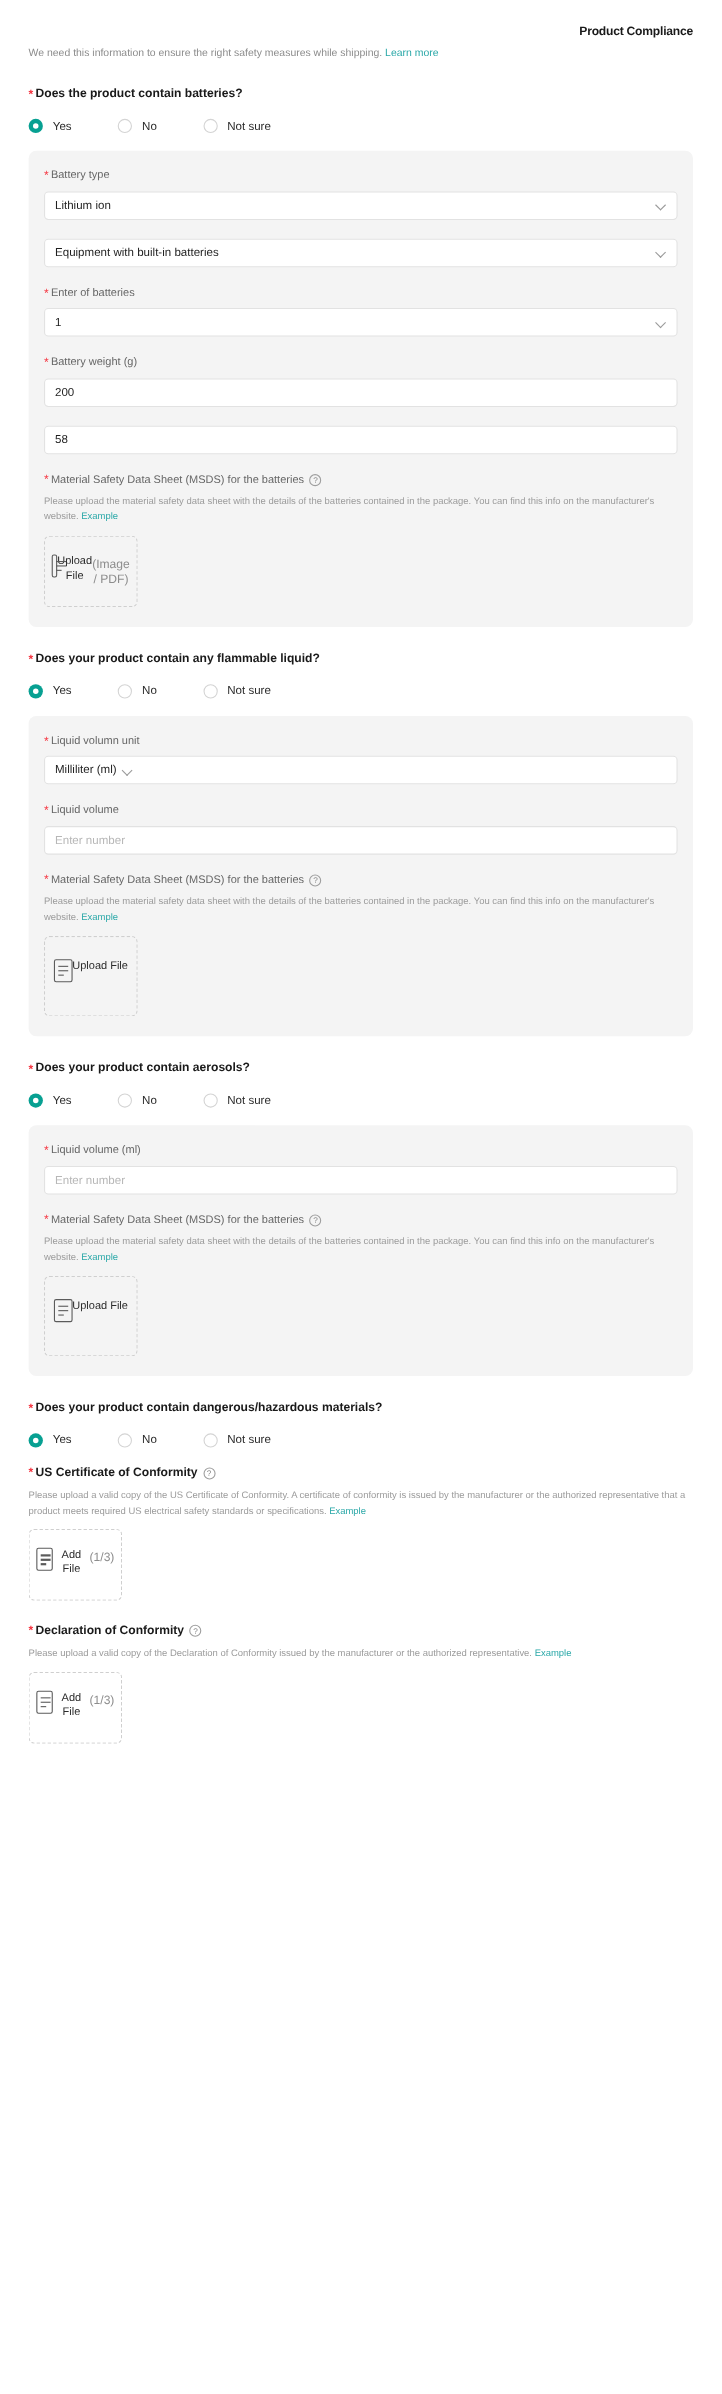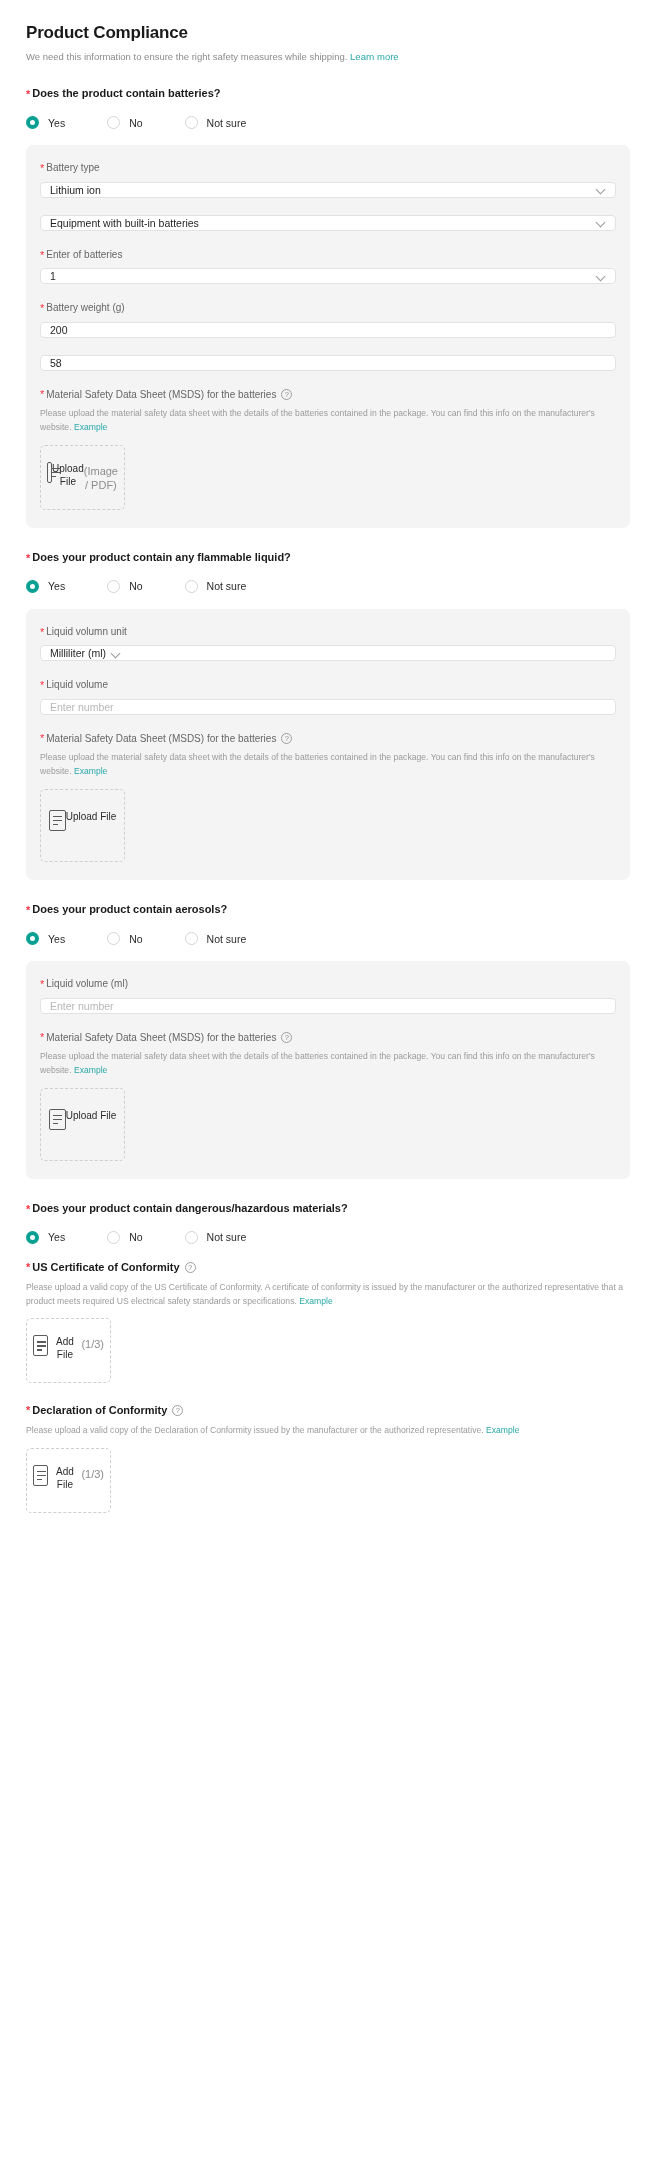--- a/index.html
+++ b/index.html
@@ -13,25 +13,26 @@
   }
   .page {
     width: 656px;
     min-height: 2176px;
     background: #ffffff;
     padding: 18px 26px 40px 26px;
   }
 
   
   .page-title {
-    font-size: 17px;
+    font-size: 11px;
     font-weight: bold;
     color: #1a1a1a;
     letter-spacing: -0.2px;
     margin: 5px 0 7px 0;
+    text-align: right;
   }
   .page-sub {
     font-size: 9.5px;
     color: #8c8c8c;
     line-height: 1.45;
     margin: 0 0 22px 0;
   }
   a.link {
     color: #2aa8a8;
     text-decoration: none;
@@ -107,21 +108,21 @@
   .field-label {
     font-size: 10px;
     color: #666666;
     margin-bottom: 7px;
     line-height: 1.35;
   }
   .control {
     background: #ffffff;
     border: 1px solid #e2e2e2;
     border-radius: 4px;
-    height: 16px;
+    height: 26px;
     display: flex;
     align-items: center;
     padding: 0 9px;
     font-size: 10.5px;
     color: #1f1f1f;
   }
   .control.placeholder-val { color: #b7b7b7; }
   .control .val { flex: 1 1 auto; white-space: nowrap; overflow: hidden; }
   .control .val.grow0 { flex: 0 0 auto; }
 

